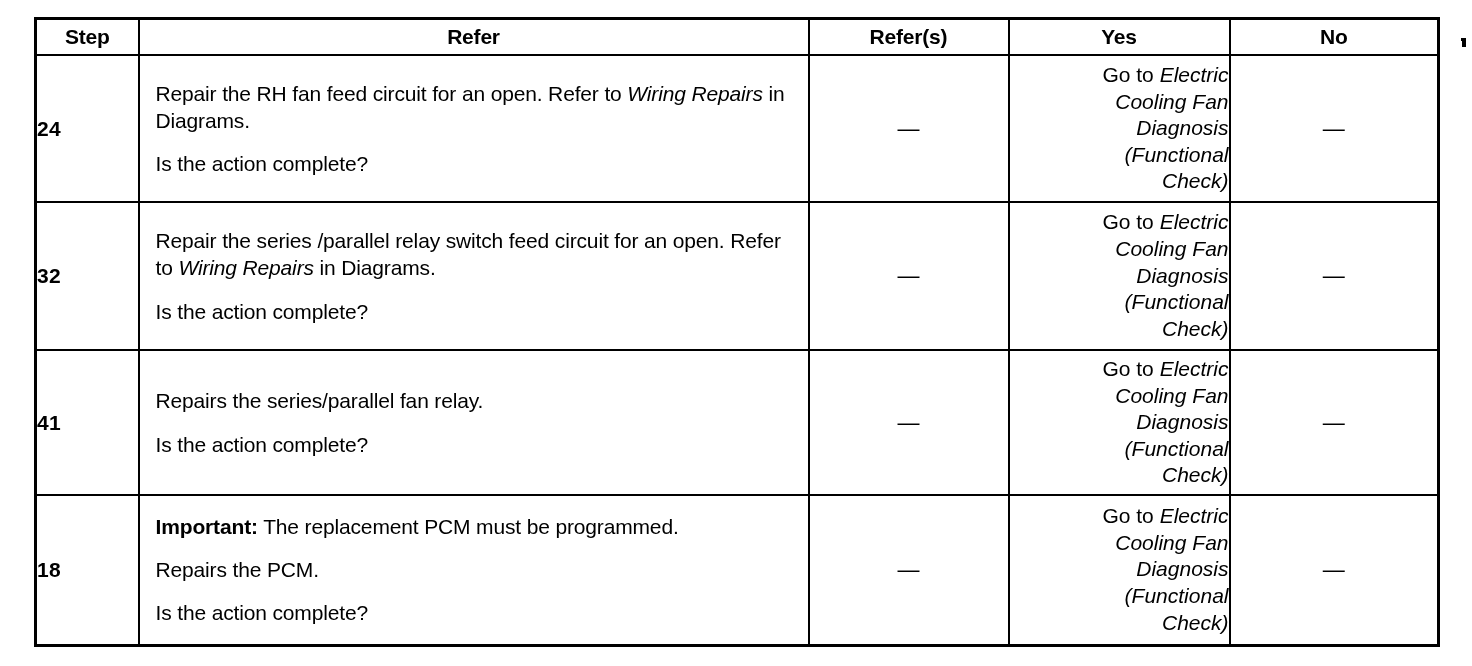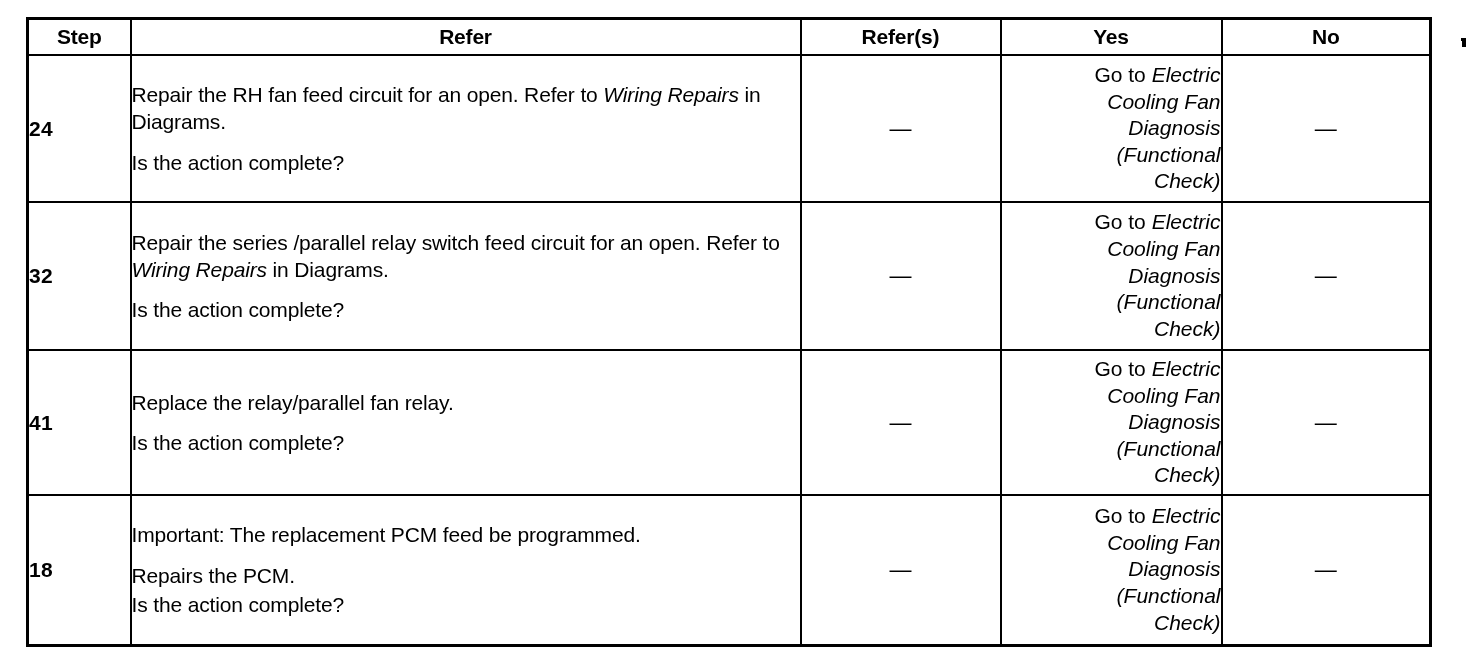--- a/index.html
+++ b/index.html
@@ -20,21 +20,21 @@
   #page {
     position: relative;
     width: 1472px;
     height: 666px;
     background: #ffffff;
   }
 
   
   table.diag {
     position: absolute;
-    left: 26px;
+    left: 34px;
     top: 17px;
     width: 1403px;
     border-collapse: collapse;
     table-layout: fixed;
     background: #404040;
   }
 
   table.diag td, table.diag th {
     border: 2px solid #000;
     padding: 0;
@@ -72,39 +72,39 @@
   }
 
   td.action {
     text-align: left;
     vertical-align: top;
     padding: 12px 12px 10px 13px;
     font-size: 21px;
     line-height: 1.30;
     letter-spacing: -0.15px;
   }
-  td.action .para { margin: 0; }
+  td.action .para { margin: 16px; }
   td.action .para + .para { margin-top: 13px; }
   td.action .tight + .tight { margin-top: 2px; }
 
   td.value, td.no {
     text-align: center;
     font-size: 21px;
   }
 
   td.yes {
     text-align: right;
     font-size: 21px;
     line-height: 1.27;
     padding: 10px 6px;
     vertical-align: top;
   }
 
   .ital { font-style: italic; }
-  .bold { font-weight: normal; }
+  .bold { font-weight: bold; }
   .dash { font-size: 22px; line-height: 1; }
 
   
   .r27 .para + .para { margin-top: 11px; }
 
   
   .speck {
     position: absolute;
     left: 1462px;
     top: 38px;
@@ -180,38 +180,38 @@
           <span class="ital">Diagnosis</span><br>
           <span class="ital">(Functional</span><br>
           <span class="ital">Check)</span>
         </td>
         <td class="no"><span class="dash">—</span></td>
       </tr>
 
       <tr style="height:145px;">
         <td class="step">41</td>
         <td class="action">
-          <p class="para">Replace the relay/parallel fan relay.</p>
+          <p class="para">Repairs the series/parallel fan relay.</p>
           <p class="para">Is the action complete?</p>
         </td>
         <td class="value"><span class="dash">—</span></td>
         <td class="yes">
           <span>Go to </span><span class="ital">Electric</span><br>
           <span class="ital">Cooling Fan</span><br>
           <span class="ital">Diagnosis</span><br>
           <span class="ital">(Functional</span><br>
           <span class="ital">Check)</span>
         </td>
         <td class="no"><span class="dash">—</span></td>
       </tr>
 
       <tr style="height:150px;">
         <td class="step">18</td>
         <td class="action r27">
-          <p class="para"><span class="bold">Important:</span><span> The replacement PCM feed be programmed.</span></p>
+          <p class="para"><span class="bold">Important:</span><span> The replacement PCM must be programmed.</span></p>
           <p class="para tight">Repairs the PCM.</p>
           <p class="para tight">Is the action complete?</p>
         </td>
         <td class="value"><span class="dash">—</span></td>
         <td class="yes">
           <span>Go to </span><span class="ital">Electric</span><br>
           <span class="ital">Cooling Fan</span><br>
           <span class="ital">Diagnosis</span><br>
           <span class="ital">(Functional</span><br>
           <span class="ital">Check)</span>

